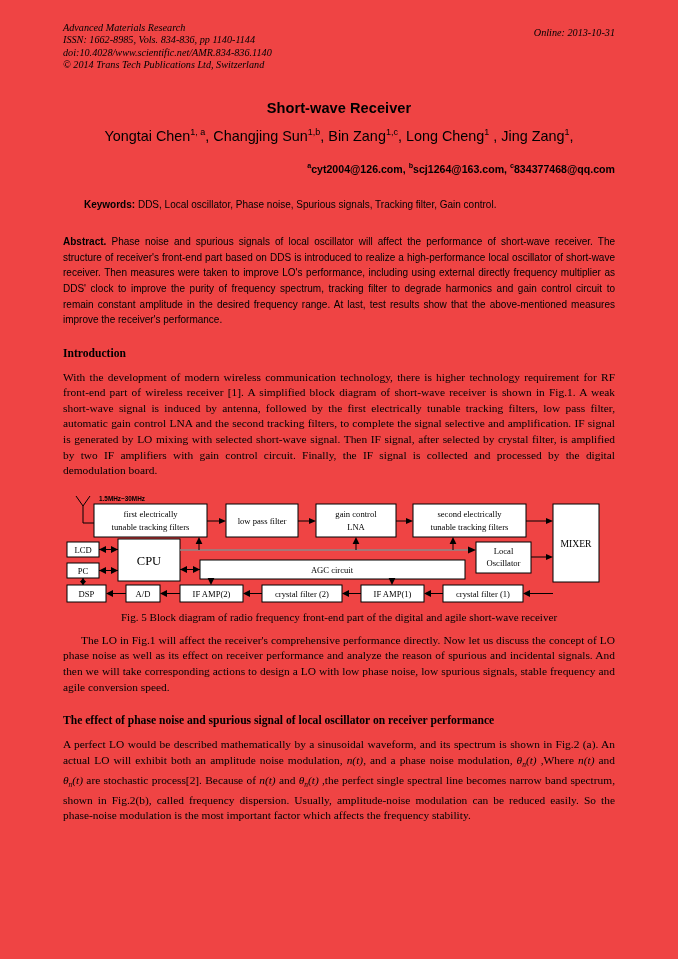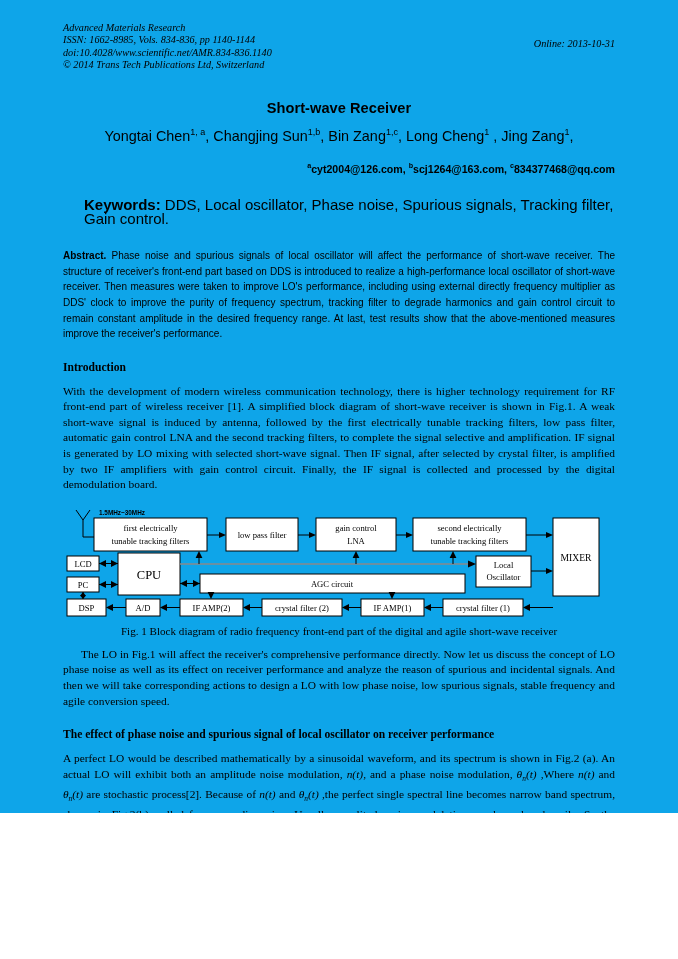--- a/index.html
+++ b/index.html
@@ -7,22 +7,22 @@
     padding: 0;
     background: #ffffff;
   }
   body {
     font-family: "Liberation Serif", serif;
     color: #000000;
   }
   .page {
     position: relative;
     width: 678px;
-    height: 813px;
-    background: #0ea5e9;
+    height: 959px;
+    background: #ef4444;
     overflow: hidden;
     box-sizing: border-box;
   }
   .content {
     position: absolute;
     left: 63px;
     top: 22px;
     width: 552px;
   }
 
@@ -31,21 +31,21 @@
     position: relative;
     font-family: "Liberation Serif", serif;
     font-style: italic;
     font-size: 10.2px;
     line-height: 12.4px;
     color: #000;
   }
   .journal-header .online {
     position: absolute;
     right: 0;
-    top: 16px;
+    top: 5px;
     font-size: 10.2px;
   }
   .journal-header div.line { white-space: nowrap; }
 
   
   .title {
     margin-top: 27px;
     text-align: center;
     font-family: "Liberation Sans", sans-serif;
     font-weight: bold;
@@ -82,21 +82,21 @@
     font-size: 10.6px;
     line-height: 14px;
     font-weight: bold;
   }
   .emails sup { font-size: 7.2px; vertical-align: super; line-height: 0; }
 
   
   .keywords {
     margin-top: 22px;
     font-family: "Liberation Sans", sans-serif;
-    font-size: 15px;
+    font-size: 10px;
     line-height: 14px;
     padding-left: 21px;
   }
   .keywords .kw-label { font-weight: bold; }
 
   
   .abstract {
     margin-top: 22px;
     font-family: Liberation Sans, sans-serif;
     font-size: 10px;
@@ -334,21 +334,21 @@
           <polygon points="180,101.5 187,98 187,105" fill="#000"></polygon>
           <line x1="298" y1="101.5" x2="284" y2="101.5"></line>
           <polygon points="279,101.5 286,98 286,105" fill="#000"></polygon>
           <line x1="380" y1="101.5" x2="366" y2="101.5"></line>
           <polygon points="361,101.5 368,98 368,105" fill="#000"></polygon>
           <line x1="490" y1="101.5" x2="465" y2="101.5"></line>
           <polygon points="460,101.5 467,98 467,105" fill="#000"></polygon>
         </g>
       </svg>
     </div>
-    <div class="fig-caption">Fig. 1 Block diagram of radio frequency front-end part of the digital and agile short-wave receiver</div>
+    <div class="fig-caption">Fig. 5 Block diagram of radio frequency front-end part of the digital and agile short-wave receiver</div>
 
     <div class="body-par indent">The LO in Fig.1 will affect the receiver's comprehensive performance directly. Now let us discuss the concept of LO phase noise as well as its effect on receiver performance and analyze the reason of spurious and incidental signals. And then we will take corresponding actions to design a LO with low phase noise, low spurious signals, stable frequency and agile conversion speed.</div>
 
     <div class="section-head">The effect of phase noise and spurious signal of local oscillator on receiver performance</div>
     <div class="body-par" id="final-par">A perfect LO would be described mathematically by a sinusoidal waveform, and its spectrum is shown in Fig.2 (a). An actual LO will exhibit both an amplitude noise modulation, <span class="italic">n(t)</span>, and a phase noise modulation, <span class="italic">θ<sub class="mini">n</sub><span>(t)</span></span> ,Where <span class="italic">n(t)</span> and <span class="italic">θ<sub class="mini">n</sub><span>(t)</span></span> are stochastic process[2]. Because of <span class="italic">n(t)</span> and <span class="italic">θ<sub class="mini">n</sub><span>(t)</span></span> ,the perfect single spectral line becomes narrow band spectrum, shown in Fig.2(b), called frequency dispersion. Usually, amplitude-noise modulation can be reduced easily. So the phase-noise modulation is the most important factor which affects the frequency stability.</div>
 
   </div>
 </div>
 
 </body></html>

